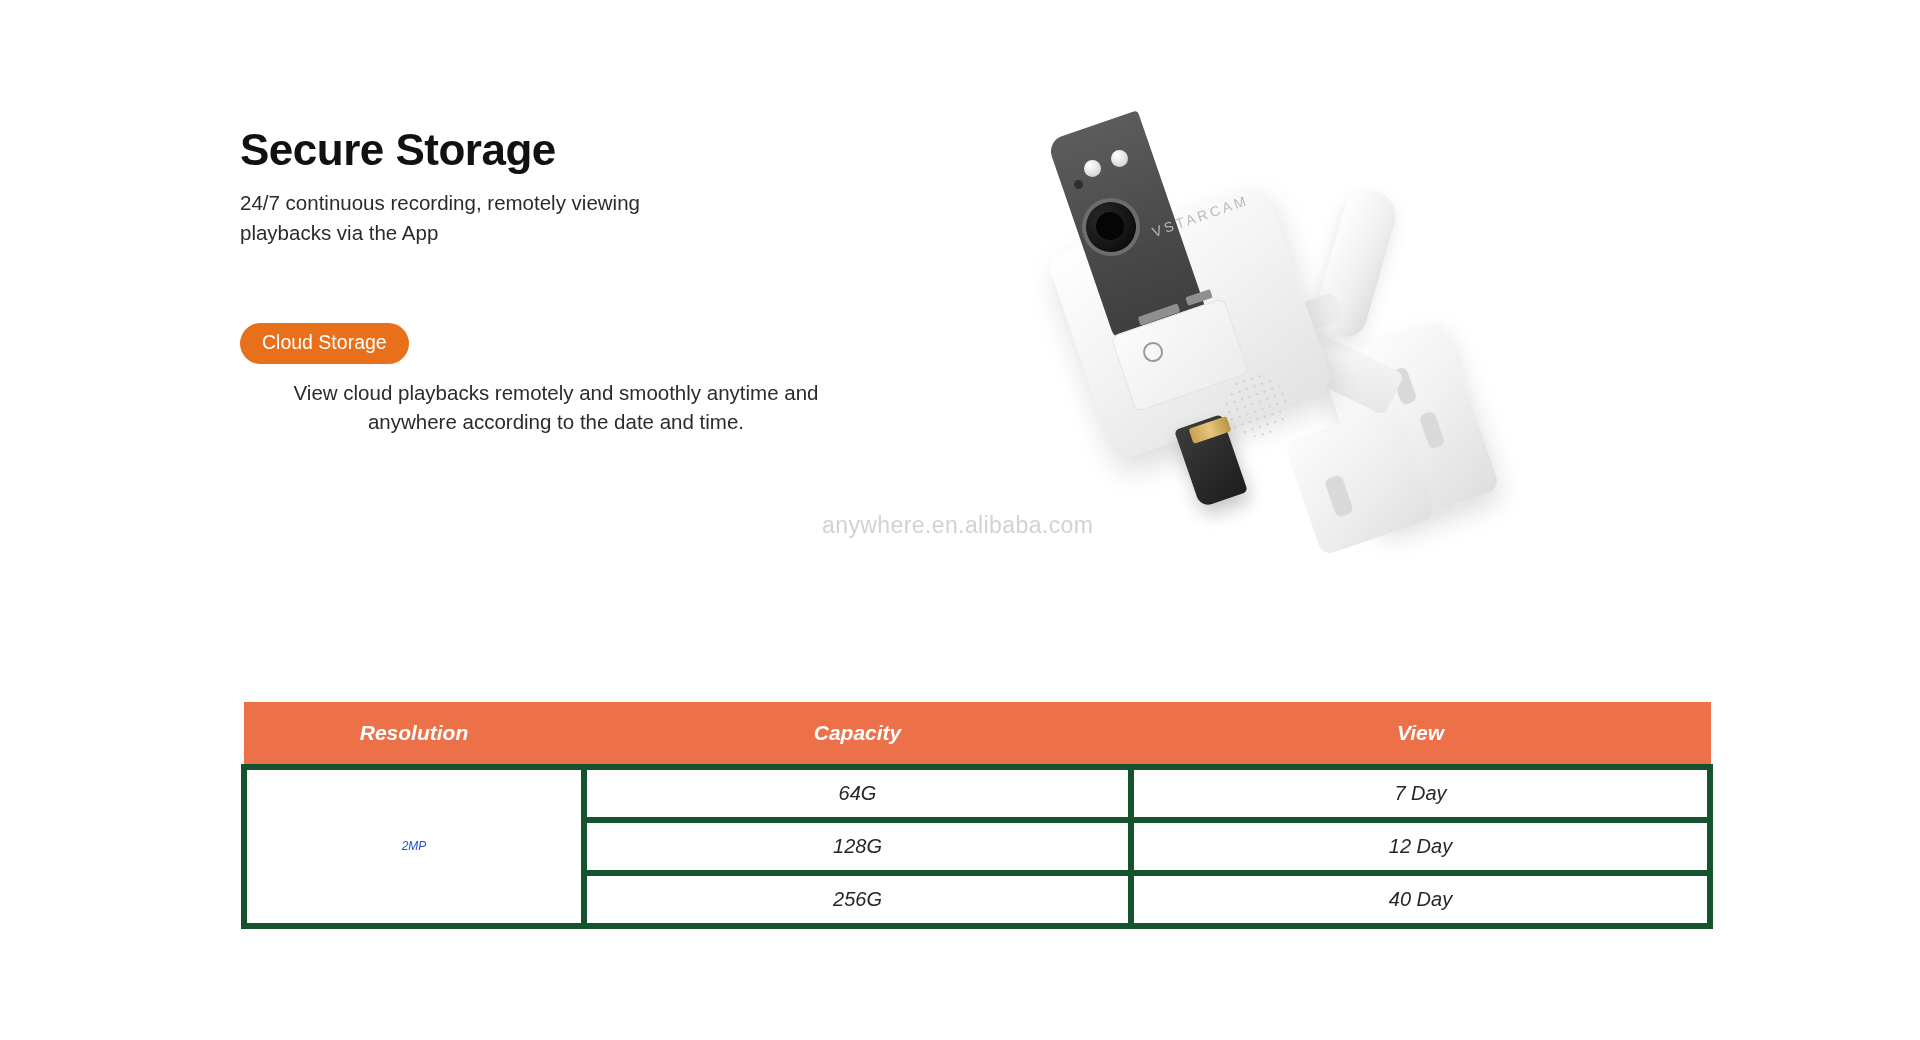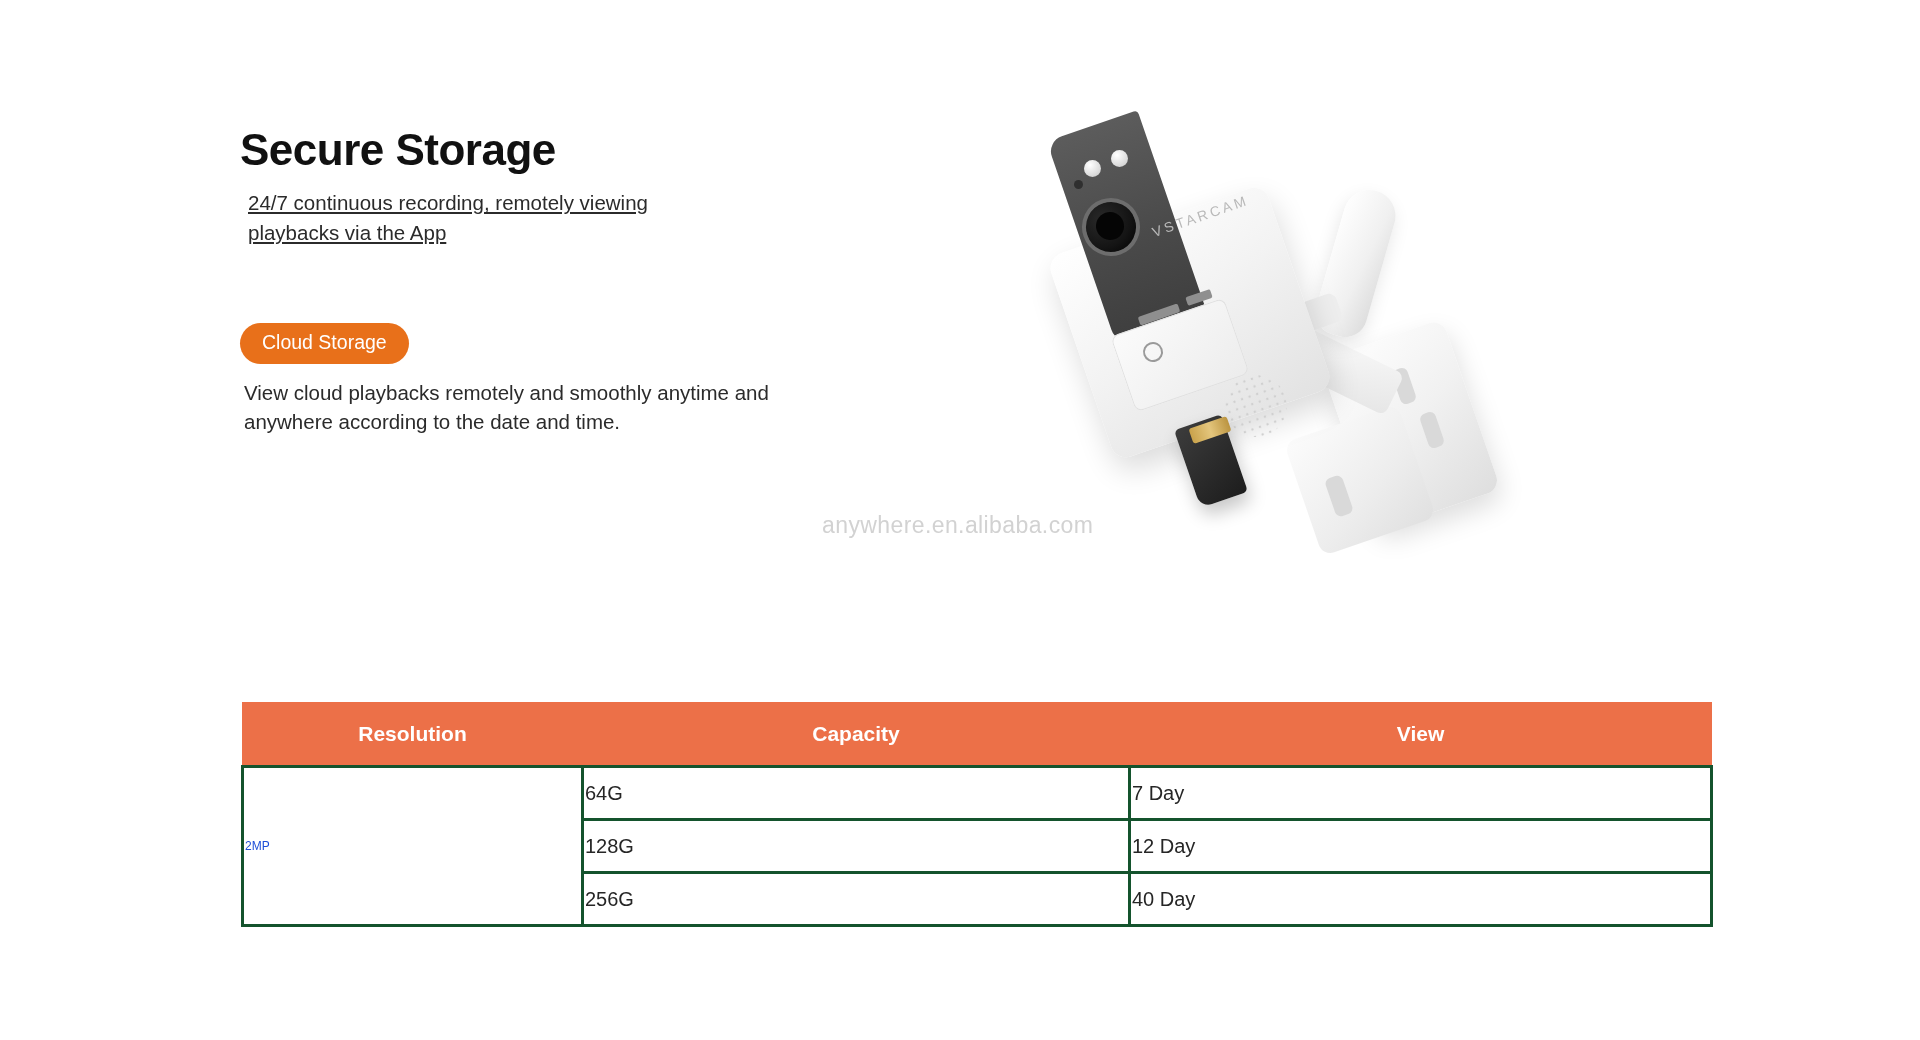--- a/index.html
+++ b/index.html
@@ -29,42 +29,42 @@
     font-weight: bold;
     color: #111111;
     letter-spacing: -0.5px;
     margin: 0 0 14px 0;
     line-height: 1.1;
   }
   .subhead {
     font-size: 20.5px;
     color: #2b2b2b;
     line-height: 1.44;
-    margin: 8px;
+    margin: 0;
     max-width: 490px;
-    text-decoration: underline;
   }
   .pill {
     display: inline-block;
     background: #e8701a;
     color: #ffffff;
     font-size: 19.5px;
     padding: 10px 22px 11px 22px;
     border-radius: 26px;
     line-height: 1;
     margin-top: 38px;
   }
   .pill-wrap-1 { margin-top: 38px; }
   .pill-wrap-2 { margin-top: 42px; }
   .body-text {
     font-size: 20.5px;
     color: #2b2b2b;
     line-height: 1.44;
-    margin: 14px 0 0 4px;
+    margin: 14px 0 0 16px;
     max-width: 600px;
+    text-align: center;
   }
 
   
   .product-art {
     position: absolute;
     left: 1000px;
     top: 120px;
     width: 560px;
     height: 430px;
   }
@@ -273,37 +273,39 @@
     letter-spacing: 0.4px;
     user-select: none;
   }
 
   
   .table-wrap {
     position: absolute;
     left: 241px;
     top: 702px;
     width: 1472px;
+    font-style: italic;
   }
   table.spec {
     width: 100%;
     border-collapse: collapse;
     table-layout: fixed;
   }
   table.spec th {
     background: #ec7048;
     color: #ffffff;
     font-size: 21px;
     font-weight: bold;
     height: 64px;
     border: 1px solid #ec7048;
   }
   table.spec td {
-    border: 3px solid #14532d;
+    border: 6px solid #14532d;
     height: 53px;
+    text-align: center;
     font-size: 20px;
     color: #262626;
   }
   table.spec td.res-cell {
     font-size: 12px;
     color: #1d4ed8;
   }
   .footnote {
     position: absolute;
     left: 243px;

